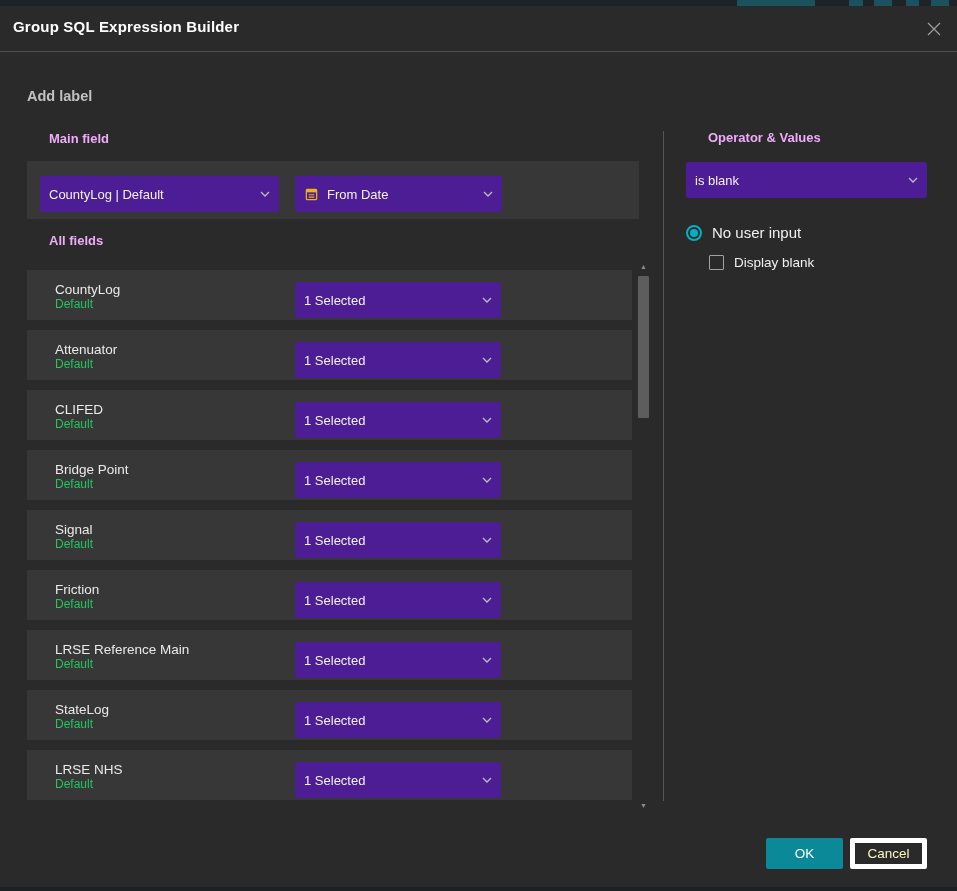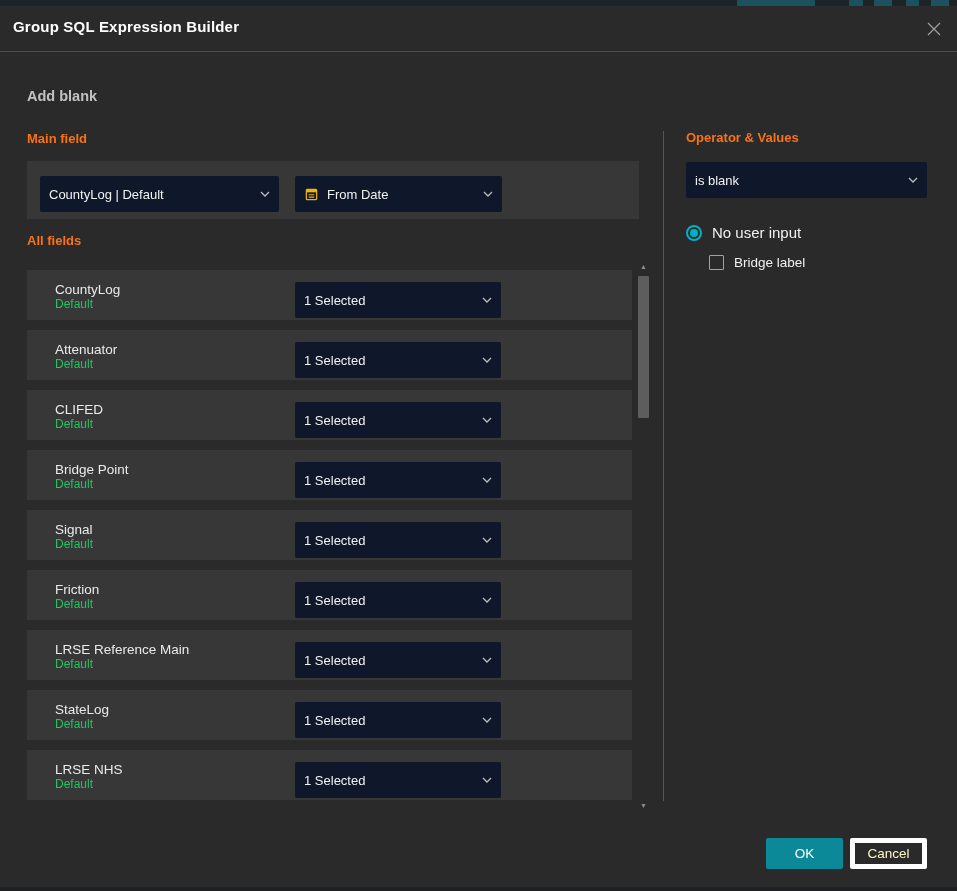--- a/index.html
+++ b/index.html
@@ -10,27 +10,27 @@
   .bg-frag{position:absolute;top:0;height:6px;background:#1b5b68;opacity:.85;}
   .bg-bottom{position:absolute;left:0;bottom:0;width:957px;height:4px;background:#1d2123;}
 
   
   .dialog{position:absolute;left:0;top:6px;width:957px;height:881px;background:#2a2a2a;}
   .dlg-header{position:absolute;left:0;top:0;width:957px;height:45px;border-bottom:1px solid #4e4e4e;}
   .dlg-title{position:absolute;left:13px;top:12px;font-size:15px;font-weight:700;color:#fff;letter-spacing:.2px;}
   .close-btn{position:absolute;right:13px;top:13px;width:20px;height:20px;display:flex;align-items:center;justify-content:center;cursor:pointer;}
 
   .h-add{position:absolute;left:27px;top:82px;font-size:14.5px;font-weight:700;color:#c2c2c2;}
-  .lbl{position:absolute;font-size:13px;font-weight:700;color:#f97316;}
+  .lbl{position:absolute;font-size:13px;font-weight:700;color:#f0abfc;margin-left:22px;}
   .lbl-main{left:27px;top:125px;}
   .lbl-all{left:27px;top:227px;}
   .lbl-op{left:686px;top:124px;}
 
   
-  .dd{display:flex;align-items:center;background:#0f172a;height:27px;border-radius:2px;cursor:pointer;padding:18px 9px;box-sizing:border-box;justify-content:space-between;}
+  .dd{display:flex;align-items:center;background:#4c1d95;height:27px;border-radius:2px;cursor:pointer;padding:18px 9px;box-sizing:border-box;justify-content:space-between;}
   .dd .dd-text{flex:1;font-size:13px;color:#f2f2f2;white-space:nowrap;overflow:hidden;}
   .dd .chev{flex:0 0 auto;margin-left:6px;display:flex;}
 
   
   .main-panel{position:absolute;left:27px;top:155px;width:612px;height:58px;background:#373737;}
   .dd-layer{position:absolute;left:13px;top:15px;width:239px;}
   .dd-field{position:absolute;left:268px;top:15px;width:207px;}
   .cal-ico{margin-right:8px;display:flex;flex:0 0 auto;}
 
   
@@ -83,21 +83,21 @@
 
     <div class="dlg-header">
       <div class="dlg-title">Group SQL Expression Builder</div>
       <div class="close-btn">
         <svg width="16" height="16" viewBox="0 0 16 16">
             <path d="M2 2 L14 14 M14 2 L2 14" stroke="#9f9f9f" stroke-width="1.2" fill="none"></path>
           </svg>
       </div>
     </div>
 
-    <div class="h-add">Add blank</div>
+    <div class="h-add">Add label</div>
     <div class="lbl lbl-main">Main field</div>
     <div class="lbl lbl-all">All fields</div>
     <div class="lbl lbl-op">Operator &amp; Values</div>
 
     <div class="main-panel">
       <div class="dd dd-layer">
         <span class="dd-text">CountyLog | Default</span>
         <span class="chev">
           <svg width="10" height="6" viewBox="0 0 10 6">
               <path d="M1 1l4 4 4-4" fill="none" stroke="#bdbdbd" stroke-width="1.3"></path>
@@ -257,20 +257,20 @@
       </span>
     </div>
 
     <div class="radio-row">
       <span class="radio selected"></span>
       <span class="rlabel">No user input</span>
     </div>
 
     <div class="check-row">
       <span class="checkbox"></span>
-      <span class="clabel">Bridge label</span>
+      <span class="clabel">Display blank</span>
     </div>
 
     <div class="btn btn-ok">OK</div>
     <div class="btn btn-cancel">Cancel</div>
 
   </div>
 </div>
 
 </body></html>

